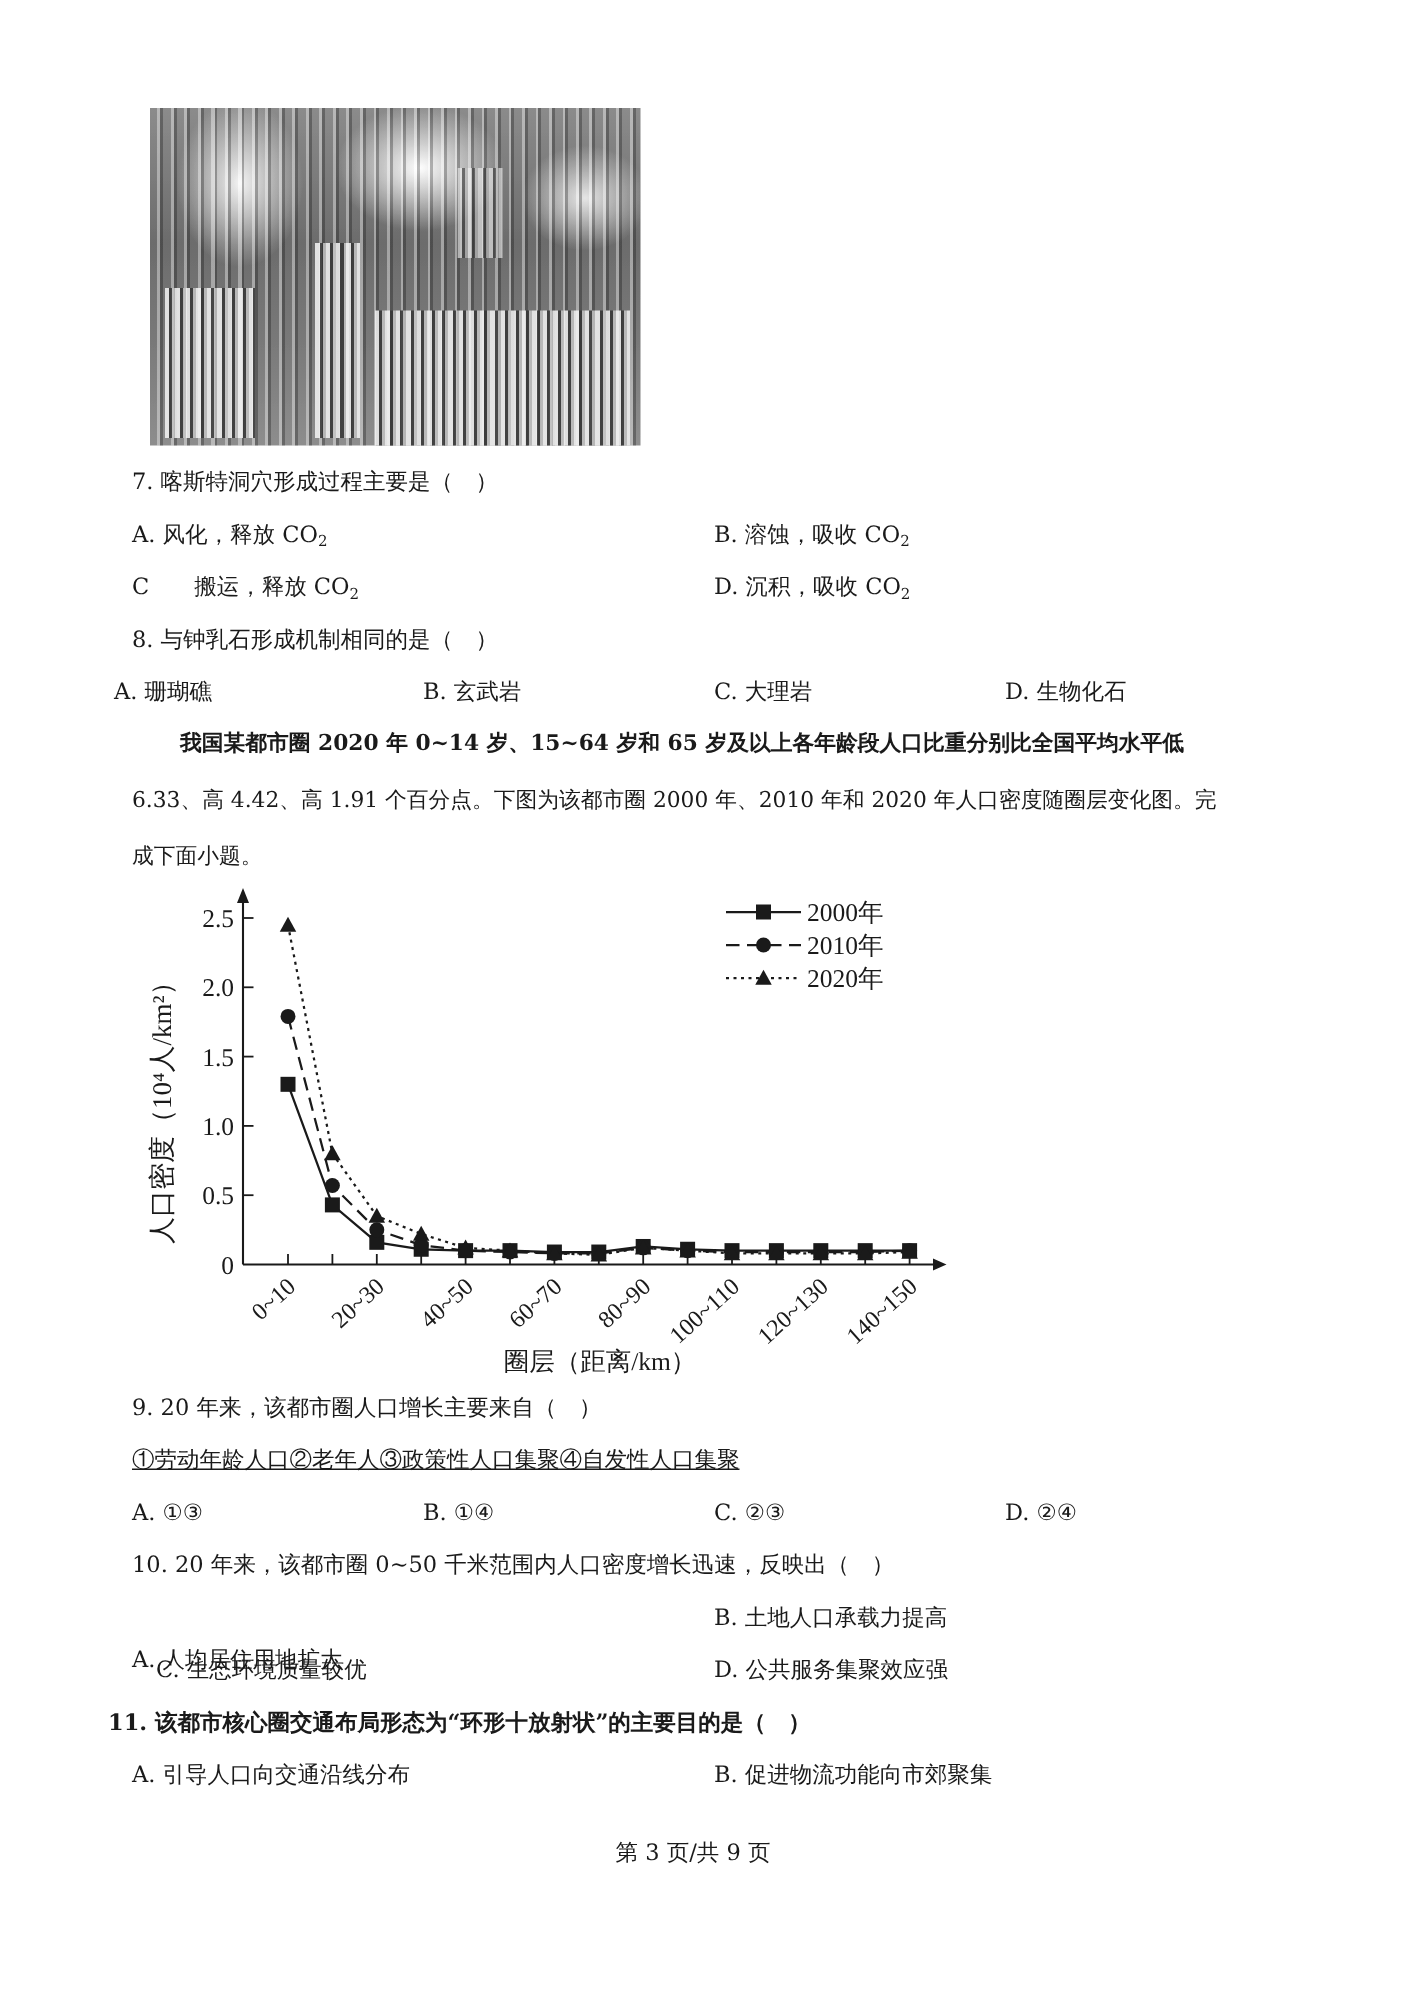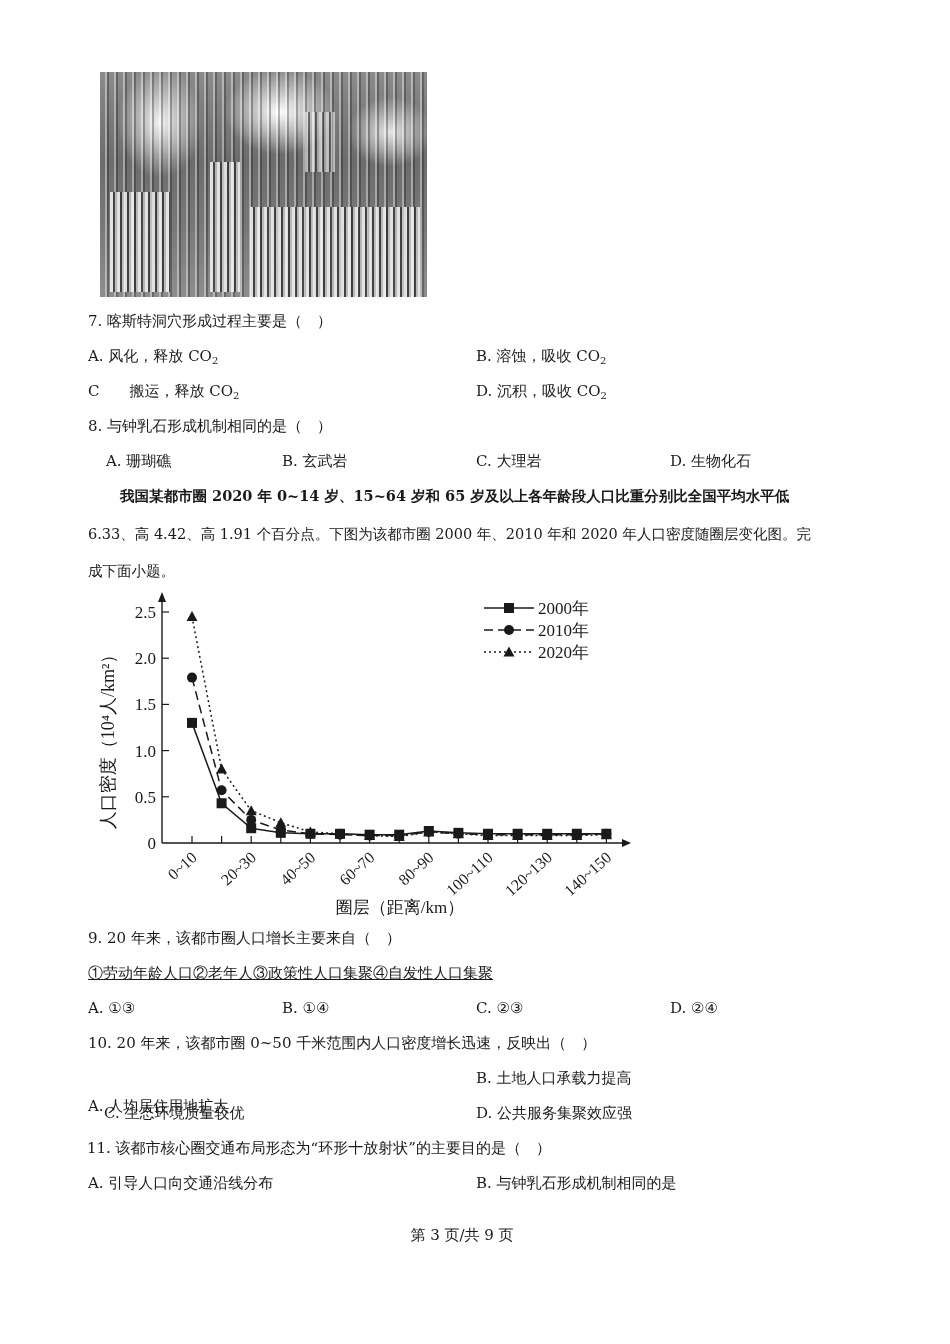--- a/index.html
+++ b/index.html
@@ -29,21 +29,21 @@
   <div class="col" style="left:205px; top:40px; width:30px; height:60px; opacity:0.6"></div>
 </div>
 
 <div class="line" style="left:88px; top:311px;text-align:center;">7. 喀斯特洞穴形成过程主要是（　）</div>
 <div class="line" style="left:88px; top:346px;"><span>A. 风化，释放 CO</span><sub>2</sub></div>
 <div class="line" style="left:476px; top:346px;"><span>B. 溶蚀，吸收 CO</span><sub>2</sub></div>
 <div class="line" style="left:88px; top:381px;"><span>C　　搬运，释放 CO</span><sub>2</sub></div>
 <div class="line" style="left:476px; top:381px;"><span>D. 沉积，吸收 CO</span><sub>2</sub></div>
 
 <div class="line" style="left:88px; top:416px;">8. 与钟乳石形成机制相同的是（　）</div>
-<div class="line" style="left:106px; top:451px;">A. 珊瑚礁</div>
+<div class="line" style="left:76px; top:451px;">A. 珊瑚礁</div>
 <div class="line" style="left:282px; top:451px;">B. 玄武岩</div>
 <div class="line" style="left:476px; top:451px;">C. 大理岩</div>
 <div class="line" style="left:670px; top:451px;">D. 生物化石</div>
 
 <div class="line" style="left:120px; top:486px; font-size:14.5px;font-weight:bold;">我国某都市圈 2020 年 0~14 岁、15~64 岁和 65 岁及以上各年龄段人口比重分别比全国平均水平低</div>
 <div class="line" style="left:88px; top:524px; font-size:14.5px;">6.33、高 4.42、高 1.91 个百分点。下图为该都市圈 2000 年、2010 年和 2020 年人口密度随圈层变化图。完</div>
 <div class="line" style="left:88px; top:561px; font-size:14.5px;">成下面小题。</div>
 
 <div class="chart">
   <svg id="chart-svg" width="560" height="330" viewBox="0 0 560 330" xmlns="http://www.w3.org/2000/svg" font-family="Liberation Serif, serif">
@@ -161,17 +161,17 @@
 <div class="line" style="left:282px; top:998px;">B. ①④</div>
 <div class="line" style="left:476px; top:998px;">C. ②③</div>
 <div class="line" style="left:670px; top:998px;">D. ②④</div>
 
 <div class="line" style="left:88px; top:1033px;">10. 20 年来，该都市圈 0~50 千米范围内人口密度增长迅速，反映出（　）</div>
 <div class="line" style="left:88px; top:1096px;">A. 人均居住用地扩大</div>
 <div class="line" style="left:476px; top:1068px;">B. 土地人口承载力提高</div>
 <div class="line" style="left:88px; top:1103px;margin-left:16px;">C. 生态环境质量较优</div>
 <div class="line" style="left:476px; top:1103px;">D. 公共服务集聚效应强</div>
 
-<div class="line" style="left:87px; top:1138px;">11. 该都市核心圈交通布局形态为“环形十放射状”的主要目的是（　）</div>
+<div class="line" style="left:72px; top:1138px;font-weight:bold;">11. 该都市核心圈交通布局形态为“环形十放射状”的主要目的是（　）</div>
 <div class="line" style="left:88px; top:1173px;">A. 引导人口向交通沿线分布</div>
-<div class="line" style="left:476px; top:1173px;">B. 与钟乳石形成机制相同的是</div>
+<div class="line" style="left:476px; top:1173px;">B. 促进物流功能向市郊聚集</div>
 
 <div class="footer">第 3 页/共 9 页</div>
 
 </body></html>

